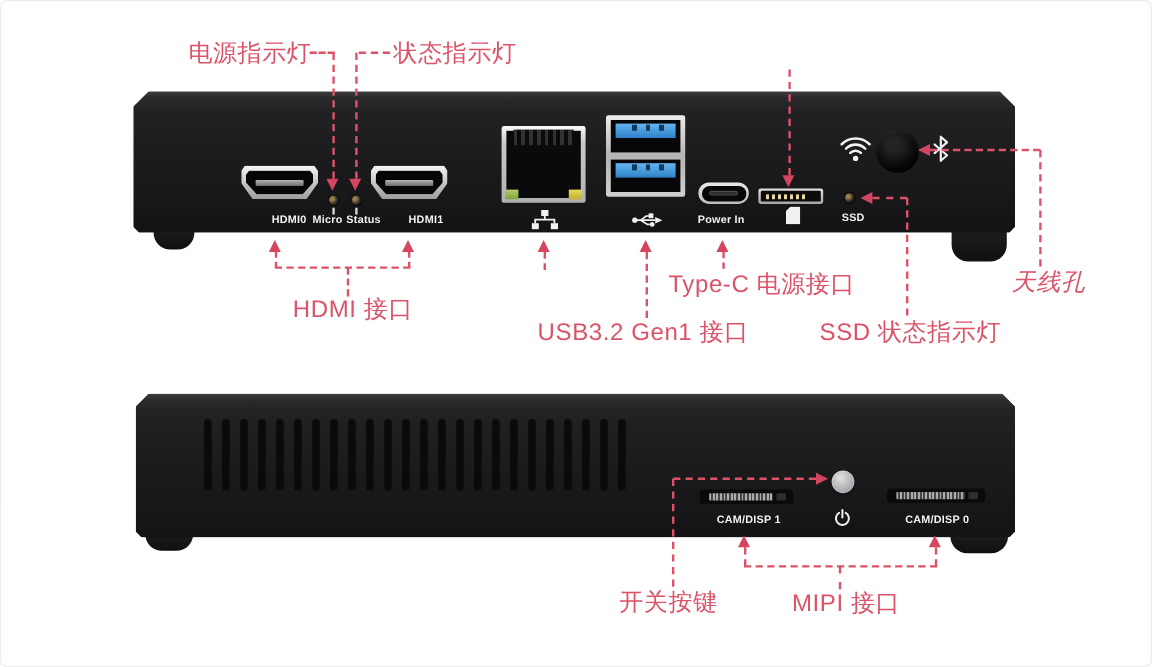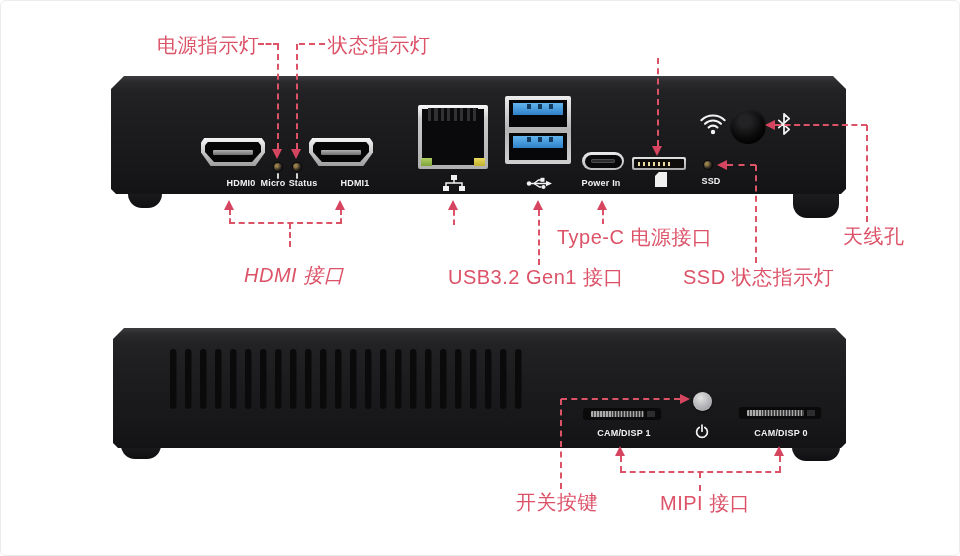--- a/index.html
+++ b/index.html
@@ -209,42 +209,42 @@
 
   <div class="dash-v" style="left:656px;top:57px;height:88px;"></div>
   <div class="arr down" style="left:651px;top:145px;"></div>
 
   <div class="arr up" style="left:223px;top:199px;"></div>
   <div class="dash-v" style="left:228px;top:209px;height:13px;"></div>
   <div class="arr up" style="left:334px;top:199px;"></div>
   <div class="dash-v" style="left:339px;top:209px;height:13px;"></div>
   <div class="dash-h" style="left:228px;top:221px;width:113px;"></div>
   <div class="dash-v" style="left:288px;top:222px;height:24px;"></div>
-  <div class="lbl" style="left:243px;top:263px;font-style:italic;">HDMI 接口</div>
+  <div class="lbl" style="left:243px;top:246px;">HDMI 接口</div>
 
   <div class="arr up" style="left:447px;top:199px;"></div>
   <div class="dash-v" style="left:452px;top:209px;height:15px;"></div>
 
   <div class="arr up" style="left:532px;top:199px;"></div>
   <div class="dash-v" style="left:537px;top:209px;height:55px;"></div>
   <div class="lbl" style="left:447px;top:265px;">USB3.2 Gen1 接口</div>
 
   <div class="arr up" style="left:596px;top:199px;"></div>
   <div class="dash-v" style="left:601px;top:209px;height:14px;"></div>
   <div class="lbl" style="left:556px;top:225px;">Type-C 电源接口</div>
 
   <div class="arr left" style="left:716px;top:159px;"></div>
   <div class="dash-h" style="left:726px;top:163px;width:29px;"></div>
   <div class="dash-v" style="left:754px;top:164px;height:98px;"></div>
   <div class="lbl" style="left:682px;top:265px;">SSD 状态指示灯</div>
 
   <div class="arr left" style="left:764px;top:119px;"></div>
   <div class="dash-h" style="left:774px;top:123px;width:92px;"></div>
   <div class="dash-v" style="left:865px;top:124px;height:97px;"></div>
-  <div class="lbl" style="left:842px;top:224px;">天线孔</div>
+  <div class="lbl" style="left:842px;top:224px;font-style:italic;">天线孔</div>
 
   <div class="dash-h" style="left:560px;top:397px;width:119px;"></div>
   <div class="arr right" style="left:679px;top:393px;"></div>
   <div class="dash-v" style="left:559px;top:398px;height:90px;"></div>
   <div class="lbl" style="left:515px;top:490px;">开关按键</div>
 
   <div class="arr up" style="left:614px;top:445px;"></div>
   <div class="dash-v" style="left:619px;top:455px;height:16px;"></div>
   <div class="arr up" style="left:773px;top:445px;"></div>
   <div class="dash-v" style="left:778px;top:455px;height:16px;"></div>

